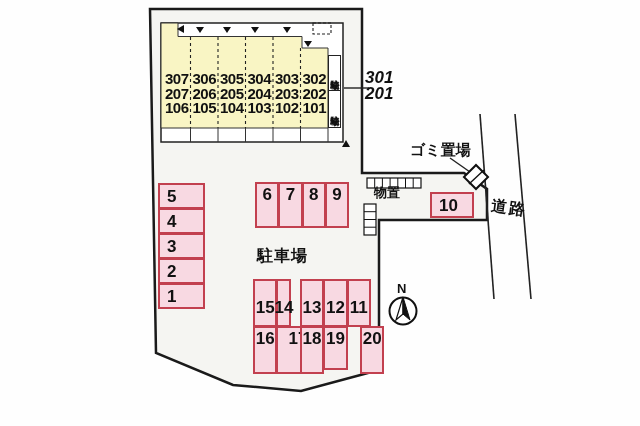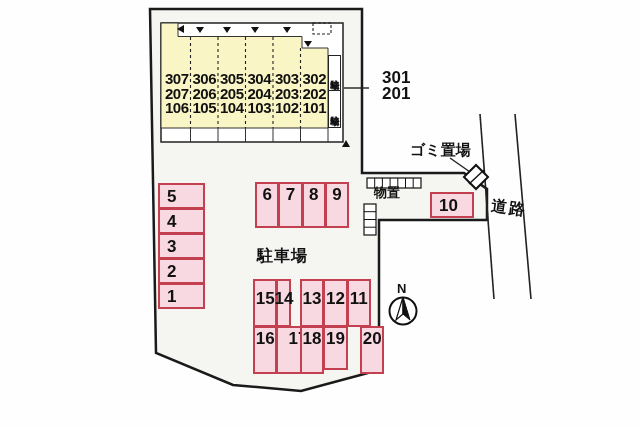--- a/index.html
+++ b/index.html
@@ -20,21 +20,21 @@
   }
   .pspace{
     position:absolute;background:#f8d9e2;border:2px solid #c2404f;box-sizing:border-box;
     font:700 17px/1 "Liberation Sans",sans-serif;color:#111;display:flex;
   }
   .num-left{align-items:center;}
   .num-left span{padding-left:7px;}
   .num-top{justify-content:center;}
   .num-top span{padding-top:2px;}
   .num-bottom{justify-content:center;align-items:flex-end;}
-  .num-bottom span{padding-bottom:18px;}
+  .num-bottom span{padding-bottom:9px;}
   .sidenote{font:700 17px/16px "Liberation Sans",sans-serif;}
 </style>
 </head>
 <body>
 
 <div id="canvas">
 
   <svg id="plan-svg" width="640" height="426" viewBox="0 0 640 426">
 
     <path d="M150,9 L362,9 L362,173 L464,173 L487,189 L487,220 L379,220 L379,370 L301,391 L233,385 L156,353 Z" fill="#f5f5f2" stroke="#1a1a1a" stroke-width="2.5"></path>
@@ -130,21 +130,21 @@
     <span>105</span>
     <span>104</span>
     <span>103</span>
     <span>102</span>
     <span>101</span>
   </div>
 
   <div class="bike" style="top:55px;height:36px;">駐輪場</div>
   <div class="bike" style="top:90px;height:38px;">駐輪場</div>
 
-  <div class="lbl sidenote" style="left:382px;top:70px;">
+  <div class="lbl sidenote" style="left:365px;top:70px;font-style:italic;">
     <div>301</div>
     <div>201</div>
   </div>
 
   <div class="lbl" style="left:410px;top:141px;font-size:15px;">ゴミ置場</div>
   <div class="lbl" style="left:374px;top:184px;font-size:13px;">物置</div>
   <div class="lbl" style="left:491px;top:198px;font-size:16px;letter-spacing:2px;transform:rotate(8deg);">道路</div>
   <div class="lbl" style="left:257px;top:246px;font-size:16px;letter-spacing:1px;">駐車場</div>
   <div class="lbl" style="left:397px;top:281px;font-size:13px;">N</div>
 

